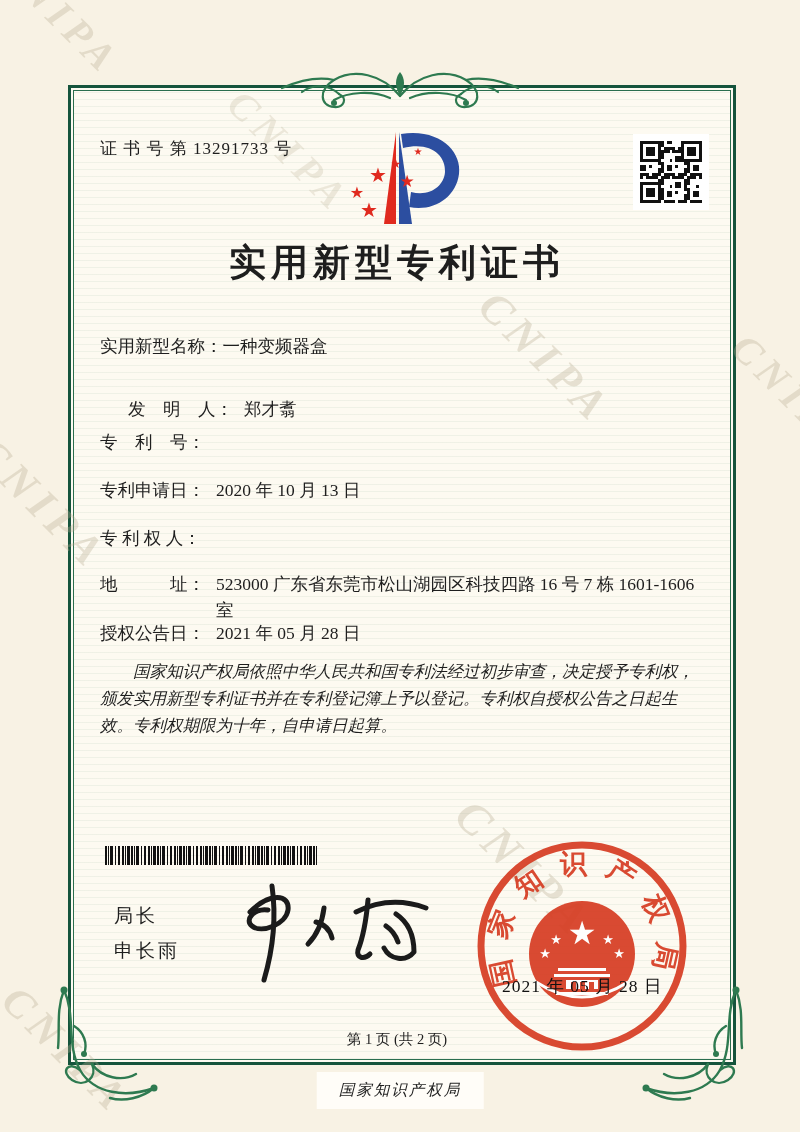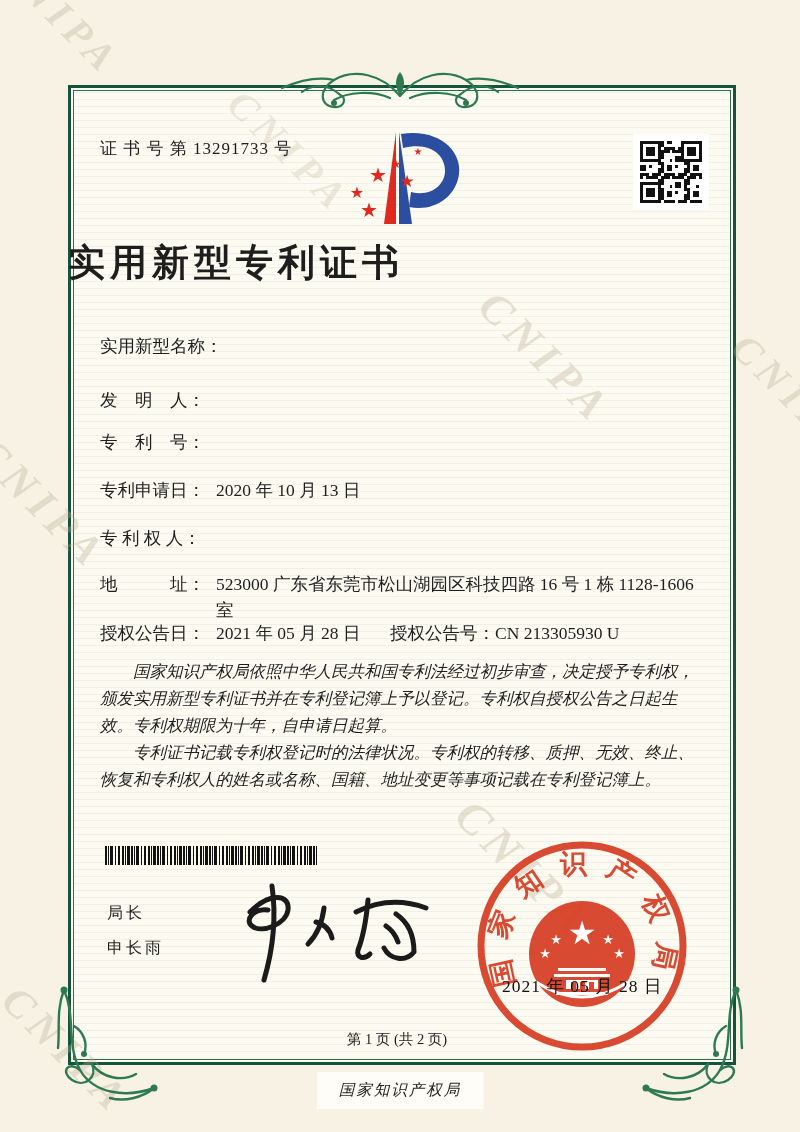--- a/index.html
+++ b/index.html
@@ -17,38 +17,38 @@
       white-space:nowrap;pointer-events:none;z-index:1;}
   
   .cert-no{left:100px;top:137px;font-size:17px;letter-spacing:1px;z-index:3;}
   .qr-box{left:633px;top:134px;width:76px;height:76px;background:#fff;z-index:3;
           display:flex;align-items:center;justify-content:center;}
   .qr-grid{width:62px;height:62px;display:grid;grid-template-columns:repeat(21,1fr);
            grid-template-rows:repeat(21,1fr);}
   .qr-grid div{background:transparent;}
   .qr-grid div.d{background:#111;}
   .logo{left:328px;top:120px;z-index:3;}
-  .doc-title{left:68px;top:238px;width:658px;font-size:37px;
+  .doc-title{left:68px;top:238px;width:658px;text-align:center;font-size:37px;
     font-weight:bold;letter-spacing:5px;z-index:3;}
   
   .row{left:100px;width:610px;font-size:17.5px;line-height:26px;display:flex;z-index:3;}
   .row .lab{flex:0 0 116px;white-space:nowrap;}
   .row .val{flex:1;}
   .grant-pair{display:flex;}
   .grant-pair .lab2{white-space:nowrap;}
   
   .body-text{left:100px;top:658px;width:602px;font-size:16.5px;line-height:27px;
     font-style:italic;z-index:3;}
   .body-text p{margin:0;text-indent:2em;}
   
   .barcode{left:105px;top:846px;height:19px;display:flex;align-items:stretch;z-index:3;}
   .barcode i{display:block;background:#111;}
   .barcode s{display:block;background:transparent;}
   
-  .officer{left:107px;font-family:"Liberation Sans",sans-serif;font-size:16px;
+  .officer{left:114px;font-family:"Liberation Sans",sans-serif;font-size:19px;
     letter-spacing:3px;z-index:3;}
   .sig{left:228px;top:878px;z-index:4;}
   
   .seal{left:470px;top:834px;z-index:3;opacity:0.92;}
   .seal-date{left:502px;top:974px;font-size:17.5px;letter-spacing:1px;color:#111;
     z-index:5;white-space:nowrap;}
   
   .page-info{left:68px;top:1030px;width:658px;text-align:center;font-size:14.5px;z-index:3;}
   .note-box{left:50%;top:1072px;transform:translateX(-50%);background:#fffdf8;
     padding:8px 22px;font-size:15.5px;font-style:italic;letter-spacing:2px;
@@ -578,50 +578,47 @@
       <div class="d"></div>
       <div class="d"></div>
       <div class="d"></div>
     </div>
 </div>
 
 <div class="abs doc-title">实用新型专利证书</div>
 
 <div class="abs row" style="top:333px;">
   <span class="lab">实用新型名称：</span>
-</div>
-<div class="abs row" style="top:387px;">
+  <span class="val">一种变频器盒</span>
+</div>
+<div class="abs row" style="top:396px;margin-left:28px;">
   <span class="lab">发　明　人：</span>
+  <span class="val">郑才翥</span>
 </div>
 <div class="abs row" style="top:429px;">
   <span class="lab">专　利　号：</span>
 </div>
 <div class="abs row" style="top:477px;">
   <span class="lab">专利申请日：</span>
   <span class="val">2020 年 10 月 13 日</span>
 </div>
 <div class="abs row" style="top:525px;">
   <span class="lab">专 利 权 人：</span>
 </div>
 <div class="abs row" style="top:571px;">
   <span class="lab">地　　　址：</span>
-  <span class="val" style="max-width:492px;">523000 广东省东莞市松山湖园区科技四路 16 号 1 栋 1128-1606 室</span>
+  <span class="val" style="max-width:492px;">523000 广东省东莞市松山湖园区科技四路 16 号 7 栋 1601-1606 室</span>
 </div>
 <div class="abs row" style="top:620px;">
   <span class="lab">授权公告日：</span>
   <span class="val" style="flex:0 0 158px;">2021 年 05 月 28 日</span>
-  <span class="grant-pair" style="margin-left:16px;">
-    <span class="lab2">授权公告号：</span>
-    <span>CN 213305930 U</span>
-  </span>
 </div>
 
 <div class="abs body-text">
   <p>国家知识产权局依照中华人民共和国专利法经过初步审查，决定授予专利权，颁发实用新型专利证书并在专利登记簿上予以登记。专利权自授权公告之日起生效。专利权期限为十年，自申请日起算。</p>
-  <p>专利证书记载专利权登记时的法律状况。专利权的转移、质押、无效、终止、恢复和专利权人的姓名或名称、国籍、地址变更等事项记载在专利登记簿上。</p>
 </div>
 
 <div class="abs barcode">
     <i style="width: 2px;"></i>
     <s style="width: 1px;"></s>
     <i style="width: 1px;"></i>
     <s style="width: 1px;"></s>
     <i style="width: 3px;"></i>
     <s style="width: 2px;"></s>
     <i style="width: 1px;"></i>

